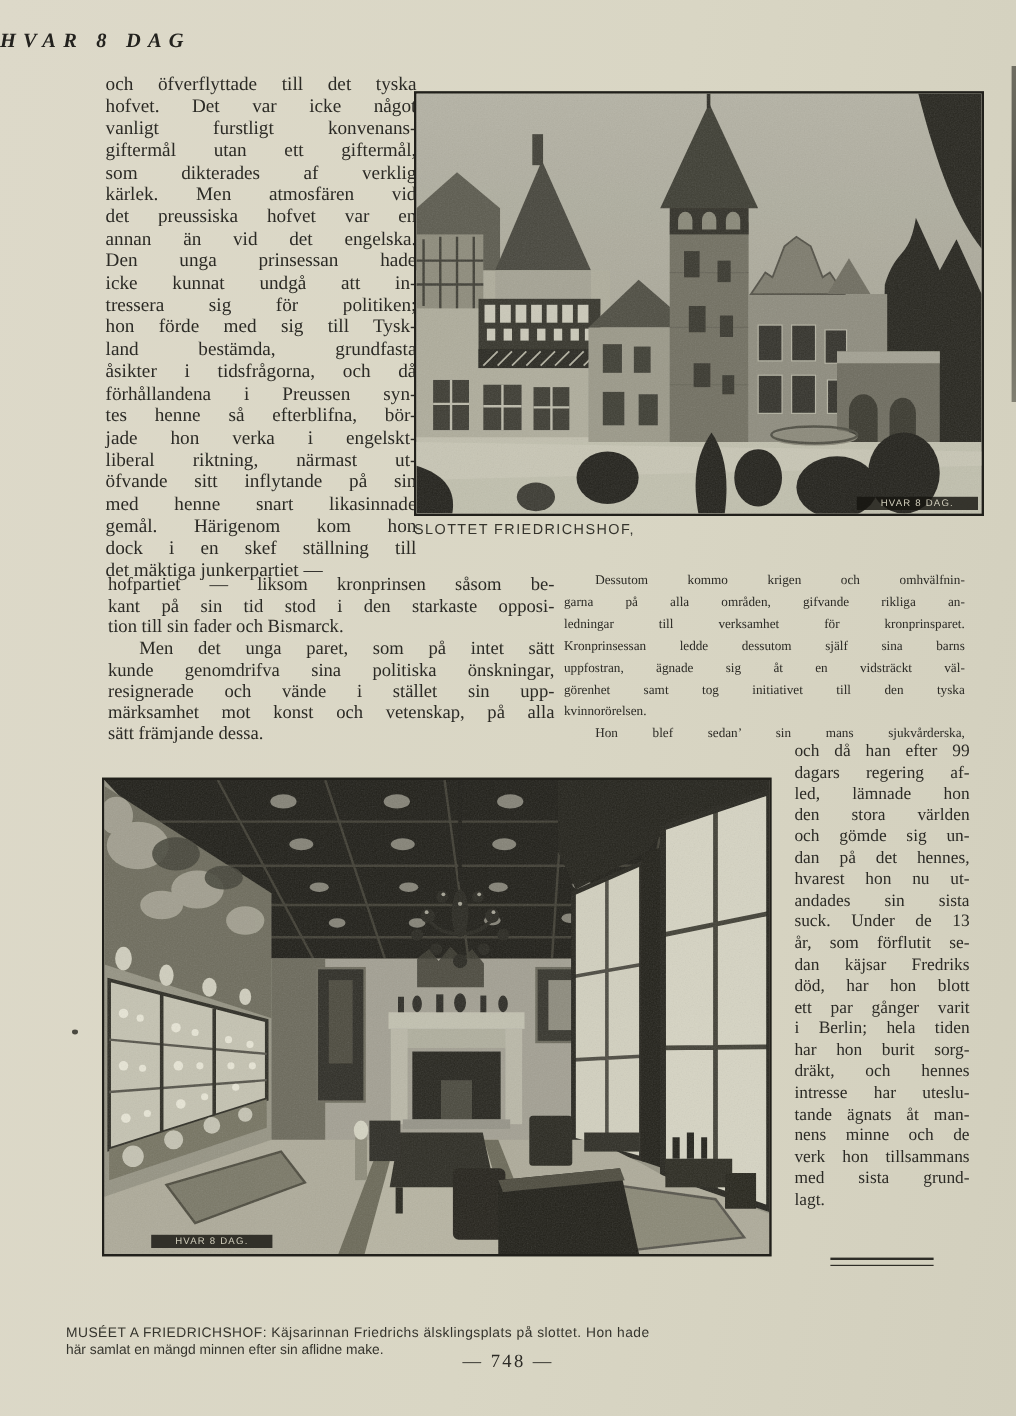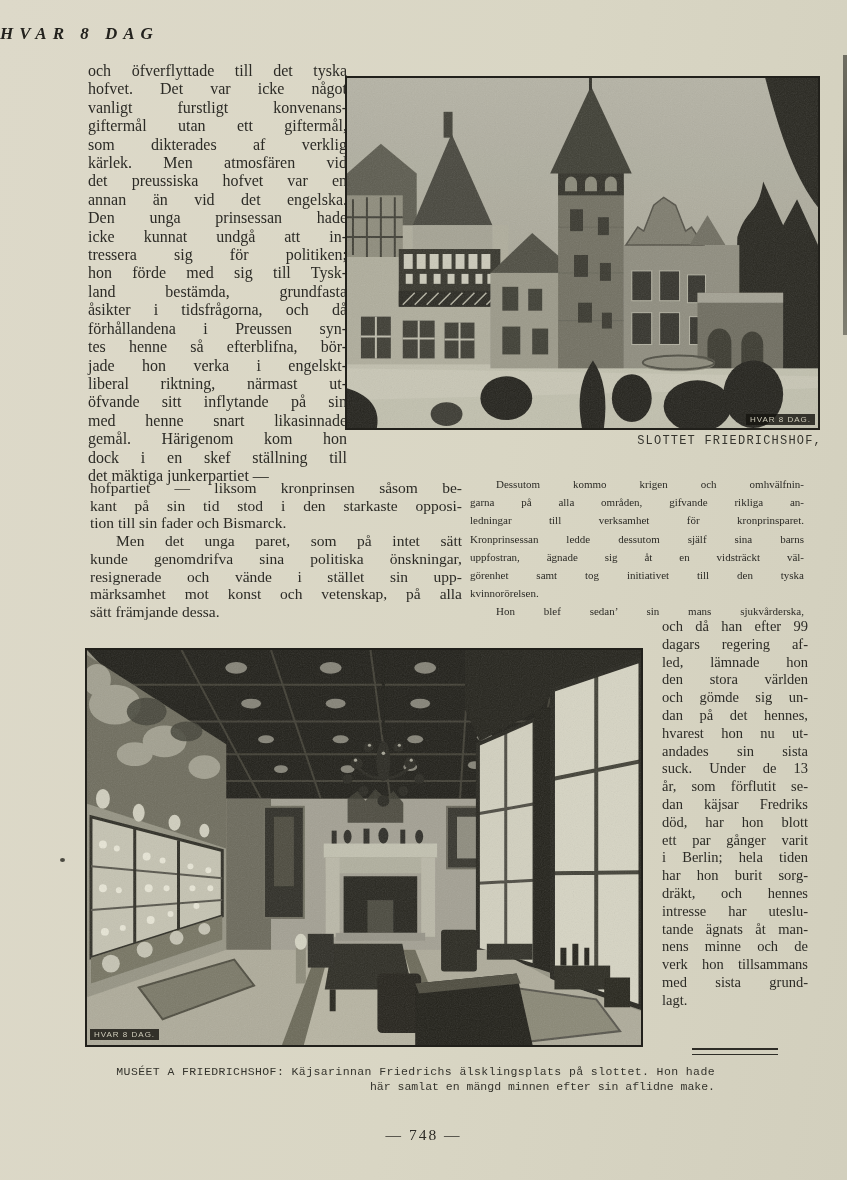--- a/index.html
+++ b/index.html
@@ -20,30 +20,30 @@
   .narrow-left{left:88px;top:62px;width:259px;font-size:16px;line-height:18.4px;}
   .wide-left{left:90px;top:479px;width:372px;font-size:15.5px;line-height:17.7px;}
   .wide-right{left:470px;top:475px;width:334px;font-size:11px;line-height:18.2px;}
   .narrow-right{left:662px;top:618px;width:146px;font-size:14.5px;line-height:17.8px;}
   .photo{position:absolute;border:2px solid #21201b;background:#a9a79a;box-sizing:border-box;}
   .top-photo{left:345px;top:76px;width:475px;height:354px;}
   .bottom-photo{left:85px;top:648px;width:558px;height:399px;}
   .photo svg{display:block;width:100%;height:100%;}
   .wm{
     position:absolute;font-family:"Liberation Sans",sans-serif;font-size:8px;
-    letter-spacing:1px;color:#cfccba;background:rgba(22,21,16,.82);padding:1px 4px;
+    letter-spacing:1px;color:#cfccba;background:rgba(22,21,16,.82);padding:1px 20px;margin-left:36px;
   }
   .wm-br{right:3px;bottom:3px;}
   .wm-bl{left:3px;bottom:5px;}
-  .caption{position:absolute;text-align:right;font-family:Liberation Mono, monospace;color:#35342d;}
+  .caption{position:absolute;text-align:left;font-family:Liberation Sans, sans-serif;color:#35342d;}
   .top-caption{left:345px;top:434px;width:477px;}
   .top-caption .cap1{font-size:12px;letter-spacing:1.2px;}
   .top-caption .cap2{font-size:11.5px;margin-top:1px;}
   .bottom-caption{left:55px;top:1065px;width:660px;}
-  .bottom-caption .cap1{font-size:11.5px;letter-spacing:.4px;}
+  .bottom-caption .cap1{font-size:11.5px;letter-spacing:.4px;margin-top:40px;}
   .bottom-caption .cap2{font-size:11.5px;margin-top:2px;}
   .end-rule{
     position:absolute;left:692px;top:1048px;width:86px;height:4px;
     border-top:2px solid #2e2d27;border-bottom:1px solid #2e2d27;
   }
   .page-number{
     position:absolute;top:1126px;left:0;width:100%;text-align:center;
     font-size:15.5px;letter-spacing:2px;color:#2c2b26;
   }
   .artifact-right{

